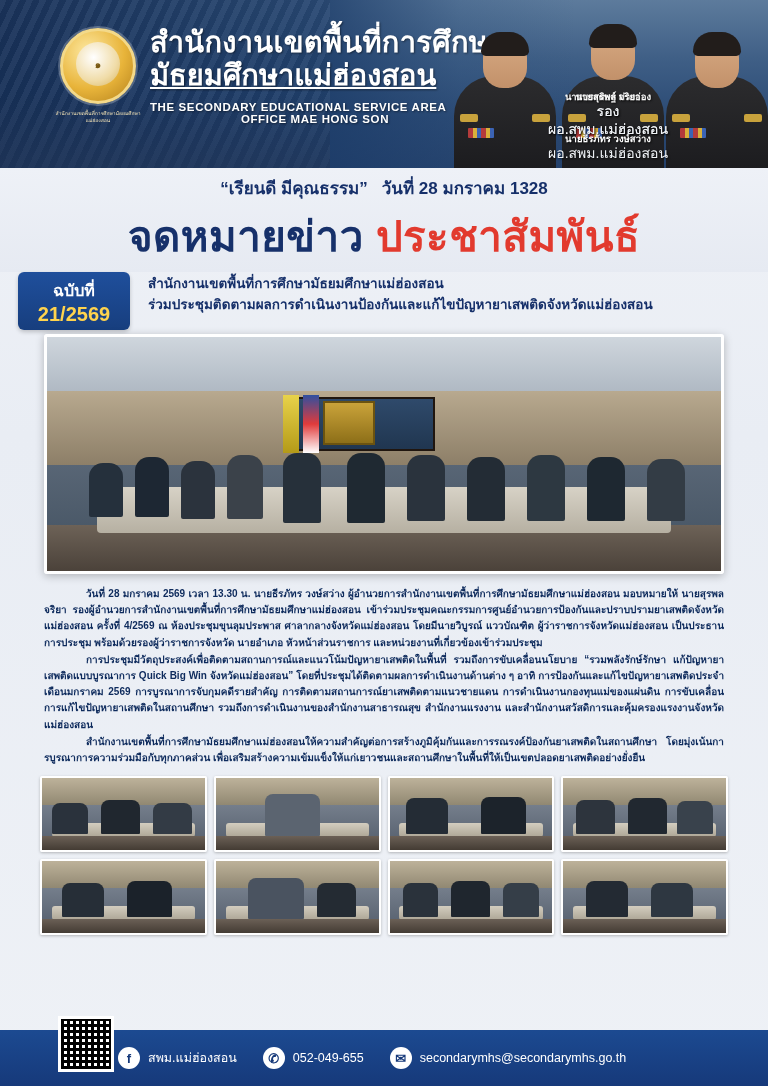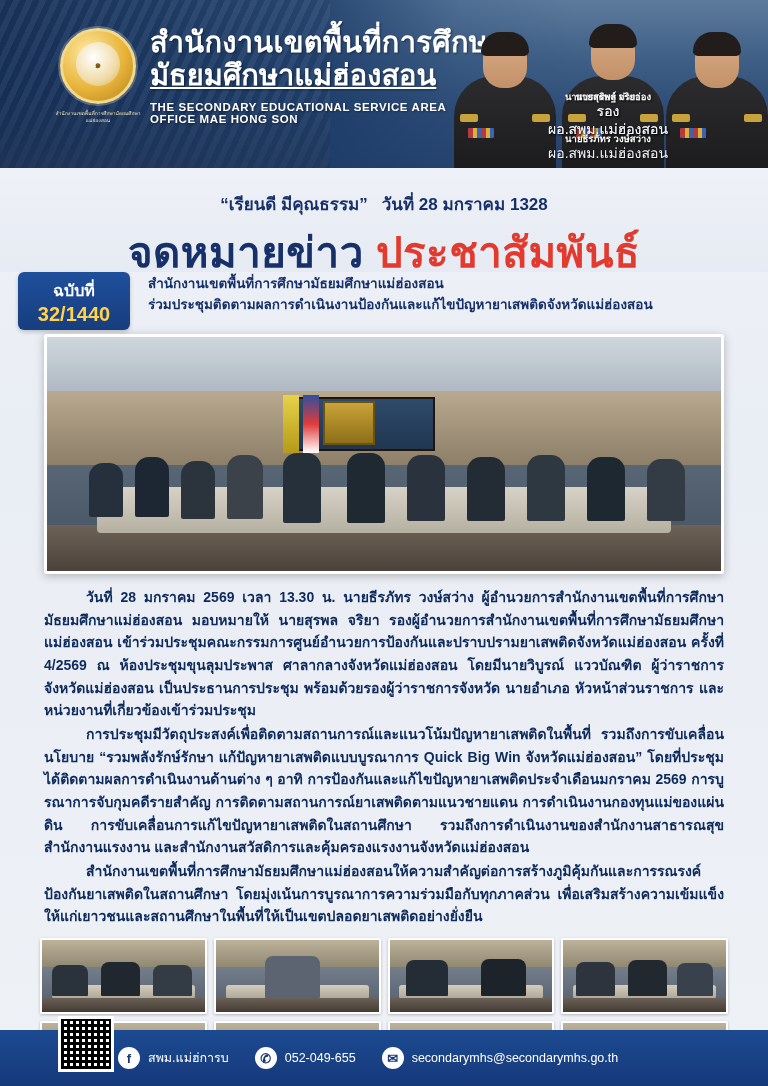--- a/index.html
+++ b/index.html
@@ -91,21 +91,21 @@
     line-height: 1.15;
     text-decoration: underline;
   }
   .h-title-en {
     margin-top: 8px;
     font-size: 11.5px; font-weight: bold; letter-spacing: .6px;
     text-shadow: 1px 1px 2px rgba(0,0,0,.45);
   }
   .h-title-en2 {
     font-size: 11.5px; font-weight: bold; letter-spacing: .6px;
-    text-align: left; width: 330px;
+    text-align: center; width: 330px;
     text-shadow: 1px 1px 2px rgba(0,0,0,.45);
   }
 
   .portraits {
     position: absolute; right: 0; top: 0; width: 320px; height: 168px; z-index: 6;
   }
   .portrait {
     position: absolute; bottom: 0;
     width: 102px; height: 150px;
     border-radius: 4px 4px 0 0;
@@ -155,21 +155,21 @@
   #name-left  { bottom: 30px; right: 160px; }
   #name-center{ bottom: 6px;  right: 52px; }
   #name-right { bottom: 30px; right: -52px; }
 
   
   .title-block {
     position: relative;
     height: 104px;
     background: linear-gradient(180deg, #eef1f7 0%, #e6eaf2 100%);
     text-align: center;
-    padding-top: 22px;
+    padding-top: 6px;
   }
   .motto-row {
     display: flex; justify-content: center; align-items: baseline; gap: 14px;
     font-size: 17px; font-weight: bold;
   }
   .motto { color: #16306a; }
   .motto-date { color: #16306a; }
   .main-title {
     margin-top: 2px;
     font-size: 42px; font-weight: bold;
@@ -237,21 +237,21 @@
     border-radius: 14px 14px 2px 2px;
   }
   .hero-floor {
     position: absolute; left:0; right:0; bottom:0; height: 46px;
     background: linear-gradient(180deg,#6d6257 0%, #4b423a 100%);
   }
 
   
   .body-text {
     margin: 12px 44px 0 44px;
-    font-size: 14px;
+    font-size: 10px;
     line-height: 1.62;
     color: #0d2a5c;
     font-weight: bold;
     text-align: justify;
   }
   .body-text p { text-indent: 42px; margin-bottom: 1px; }
 
   
   .photo-grid {
     margin: 10px 40px 0 40px;
@@ -373,21 +373,21 @@
     </div>
     <div class="main-title">
       <span class="mt-1">จดหมายข่าว</span>
       <span class="mt-2">ประชาสัมพันธ์</span>
     </div>
   </div>
 
   <div class="issue-row">
     <div class="issue-badge">
       <div class="issue-label">ฉบับที่</div>
-      <div class="issue-number">32/1440</div>
+      <div class="issue-number">21/2569</div>
     </div>
     <div class="issue-text">
       <div>สำนักงานเขตพื้นที่การศึกษามัธยมศึกษาแม่ฮ่องสอน</div>
       <div>ร่วมประชุมติดตามผลการดำเนินงานป้องกันและแก้ไขปัญหายาเสพติดจังหวัดแม่ฮ่องสอน</div>
     </div>
   </div>
 
   <div class="hero">
     <div class="hero-ceiling"></div>
     <div class="hero-backwall"></div>
@@ -476,21 +476,21 @@
       <div class="t-floor"></div>
       <div class="t-p" style="left:14%;top:28%;width:26%;height:50%;background:#232a33;"></div>
       <div class="t-p" style="left:54%;top:30%;width:26%;height:48%;background:#2e3741;"></div>
     </div>
   </div>
 
   <div class="qr"></div>
   <div class="footer">
     <div class="f-item">
       <div class="f-icon">f</div>
-      <span>สพม.แม่ฮ่การบ</span>
+      <span>สพม.แม่ฮ่องสอน</span>
     </div>
     <div class="f-item">
       <div class="f-icon">✆</div>
       <span>052-049-655</span>
     </div>
     <div class="f-item">
       <div class="f-icon">✉</div>
       <span>secondarymhs@secondarymhs.go.th</span>
     </div>
   </div>

